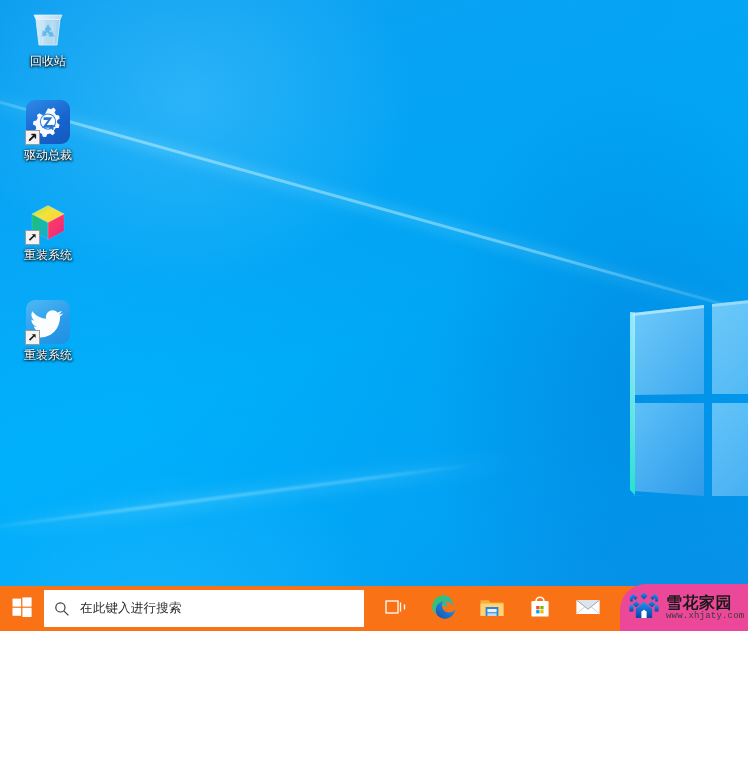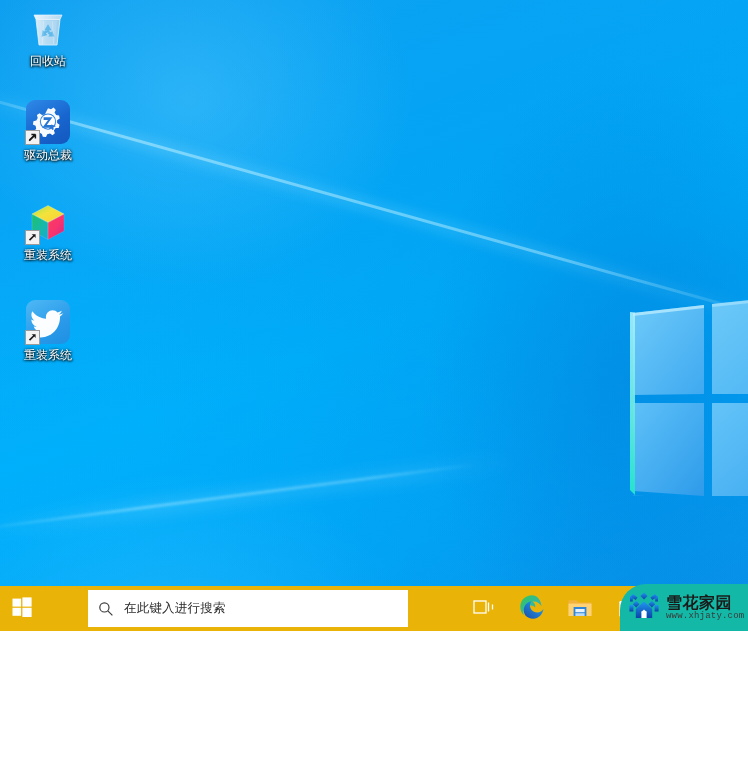--- a/index.html
+++ b/index.html
@@ -157,24 +157,23 @@
   .tile-driver { background: linear-gradient(150deg, #2f8ae8 0%, #1766cf 55%, #1457be 100%); }
   .tile-bird   { background: linear-gradient(150deg, #4fb9f5 0%, #2a9bea 60%, #1f8fe2 100%); }
 
   
   .taskbar {
     position: absolute;
     left: 0;
     bottom: 0;
     width: 748px;
     height: 45px;
-    background: #eab308;
+    background: #f97316;
     display: flex;
     align-items: stretch;
-    gap: 44px;
   }
   .start-btn {
     width: 44px;
     height: 45px;
     display: flex;
     align-items: center;
     justify-content: center;
     flex: 0 0 auto;
   }
   .search-box {
@@ -216,21 +215,21 @@
     flex: 0 0 auto;
   }
 
   
   .watermark {
     position: absolute;
     right: 0;
     bottom: 0;
     width: 128px;
     height: 47px;
-    background: #14b8a6;
+    background: #ec4899;
     border-top-left-radius: 26px;
     display: flex;
     align-items: center;
     padding-left: 7px;
     box-sizing: border-box;
     overflow: hidden;
   }
   .wm-text {
     margin-left: 5px;
     display: flex;

